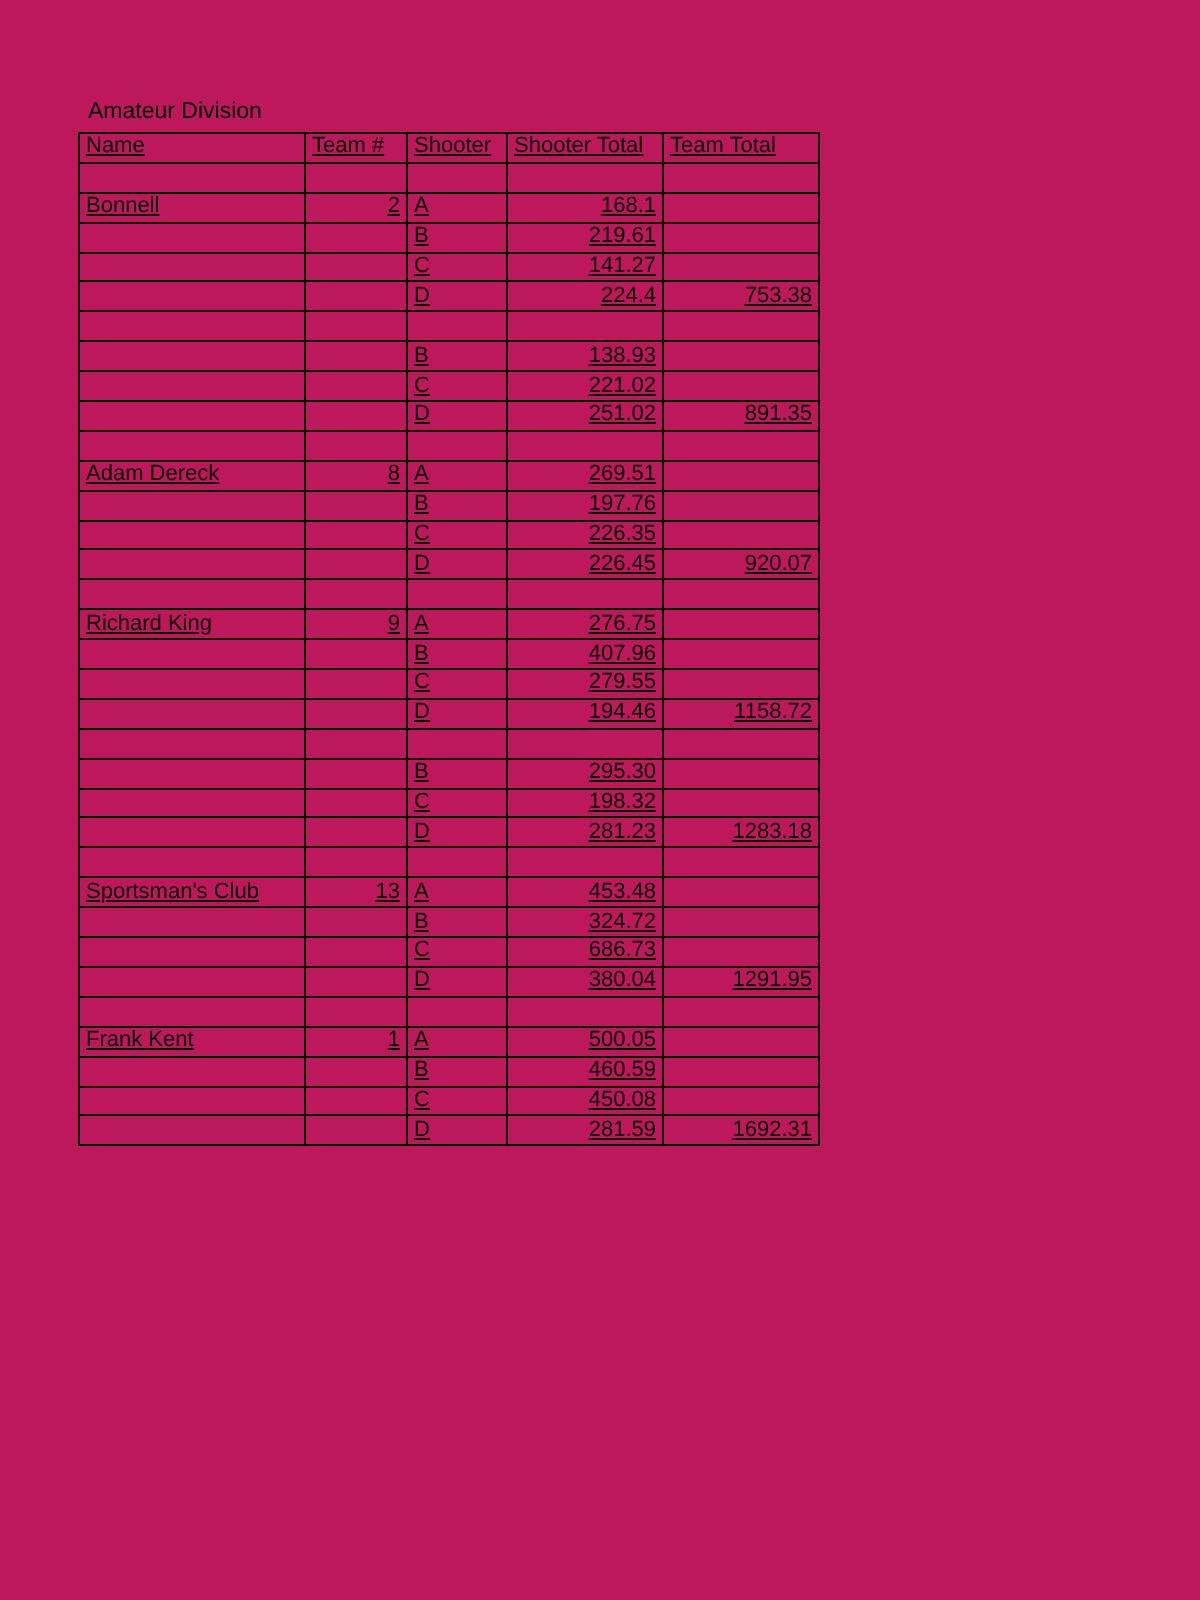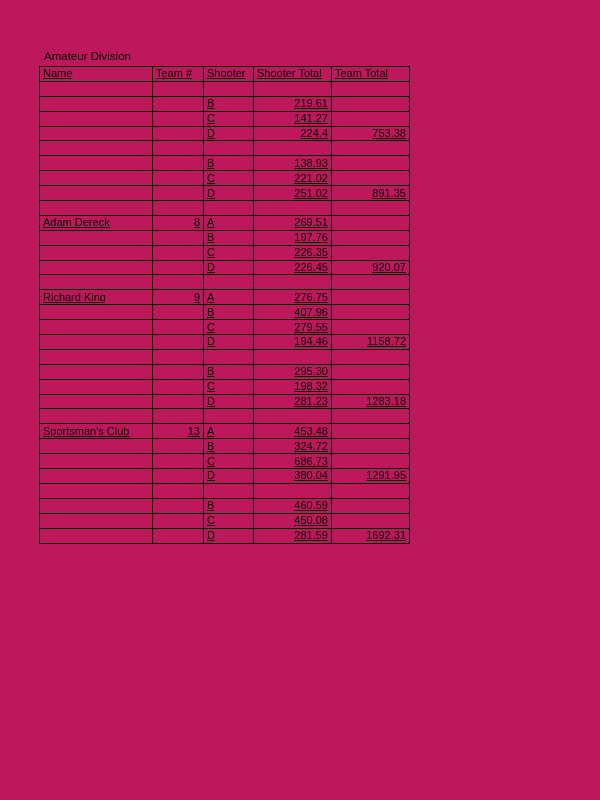--- a/index.html
+++ b/index.html
@@ -83,20 +83,27 @@
       <tbody>
 
       <tr>
             <td class="al"></td>
             <td class="ar"></td>
             <td class="al"></td>
             <td class="ar"></td>
             <td class="ar"></td>
           </tr>
           <tr>
+            <td class="al">Bonnell</td>
+            <td class="ar">2</td>
+            <td class="al">A</td>
+            <td class="ar">168.1</td>
+            <td class="ar"></td>
+          </tr>
+          <tr>
             <td class="al"></td>
             <td class="ar"></td>
             <td class="al">B</td>
             <td class="ar">219.61</td>
             <td class="ar"></td>
           </tr>
           <tr>
             <td class="al"></td>
             <td class="ar"></td>
             <td class="al">C</td>
@@ -269,20 +276,27 @@
             <td class="ar"></td>
             <td class="al">D</td>
             <td class="ar">380.04</td>
             <td class="ar">1291.95</td>
           </tr>
           <tr>
             <td class="al"></td>
             <td class="ar"></td>
             <td class="al"></td>
             <td class="ar"></td>
+            <td class="ar"></td>
+          </tr>
+          <tr>
+            <td class="al">Frank Kent</td>
+            <td class="ar">1</td>
+            <td class="al">A</td>
+            <td class="ar">500.05</td>
             <td class="ar"></td>
           </tr>
           <tr>
             <td class="al"></td>
             <td class="ar"></td>
             <td class="al">B</td>
             <td class="ar">460.59</td>
             <td class="ar"></td>
           </tr>
           <tr>

